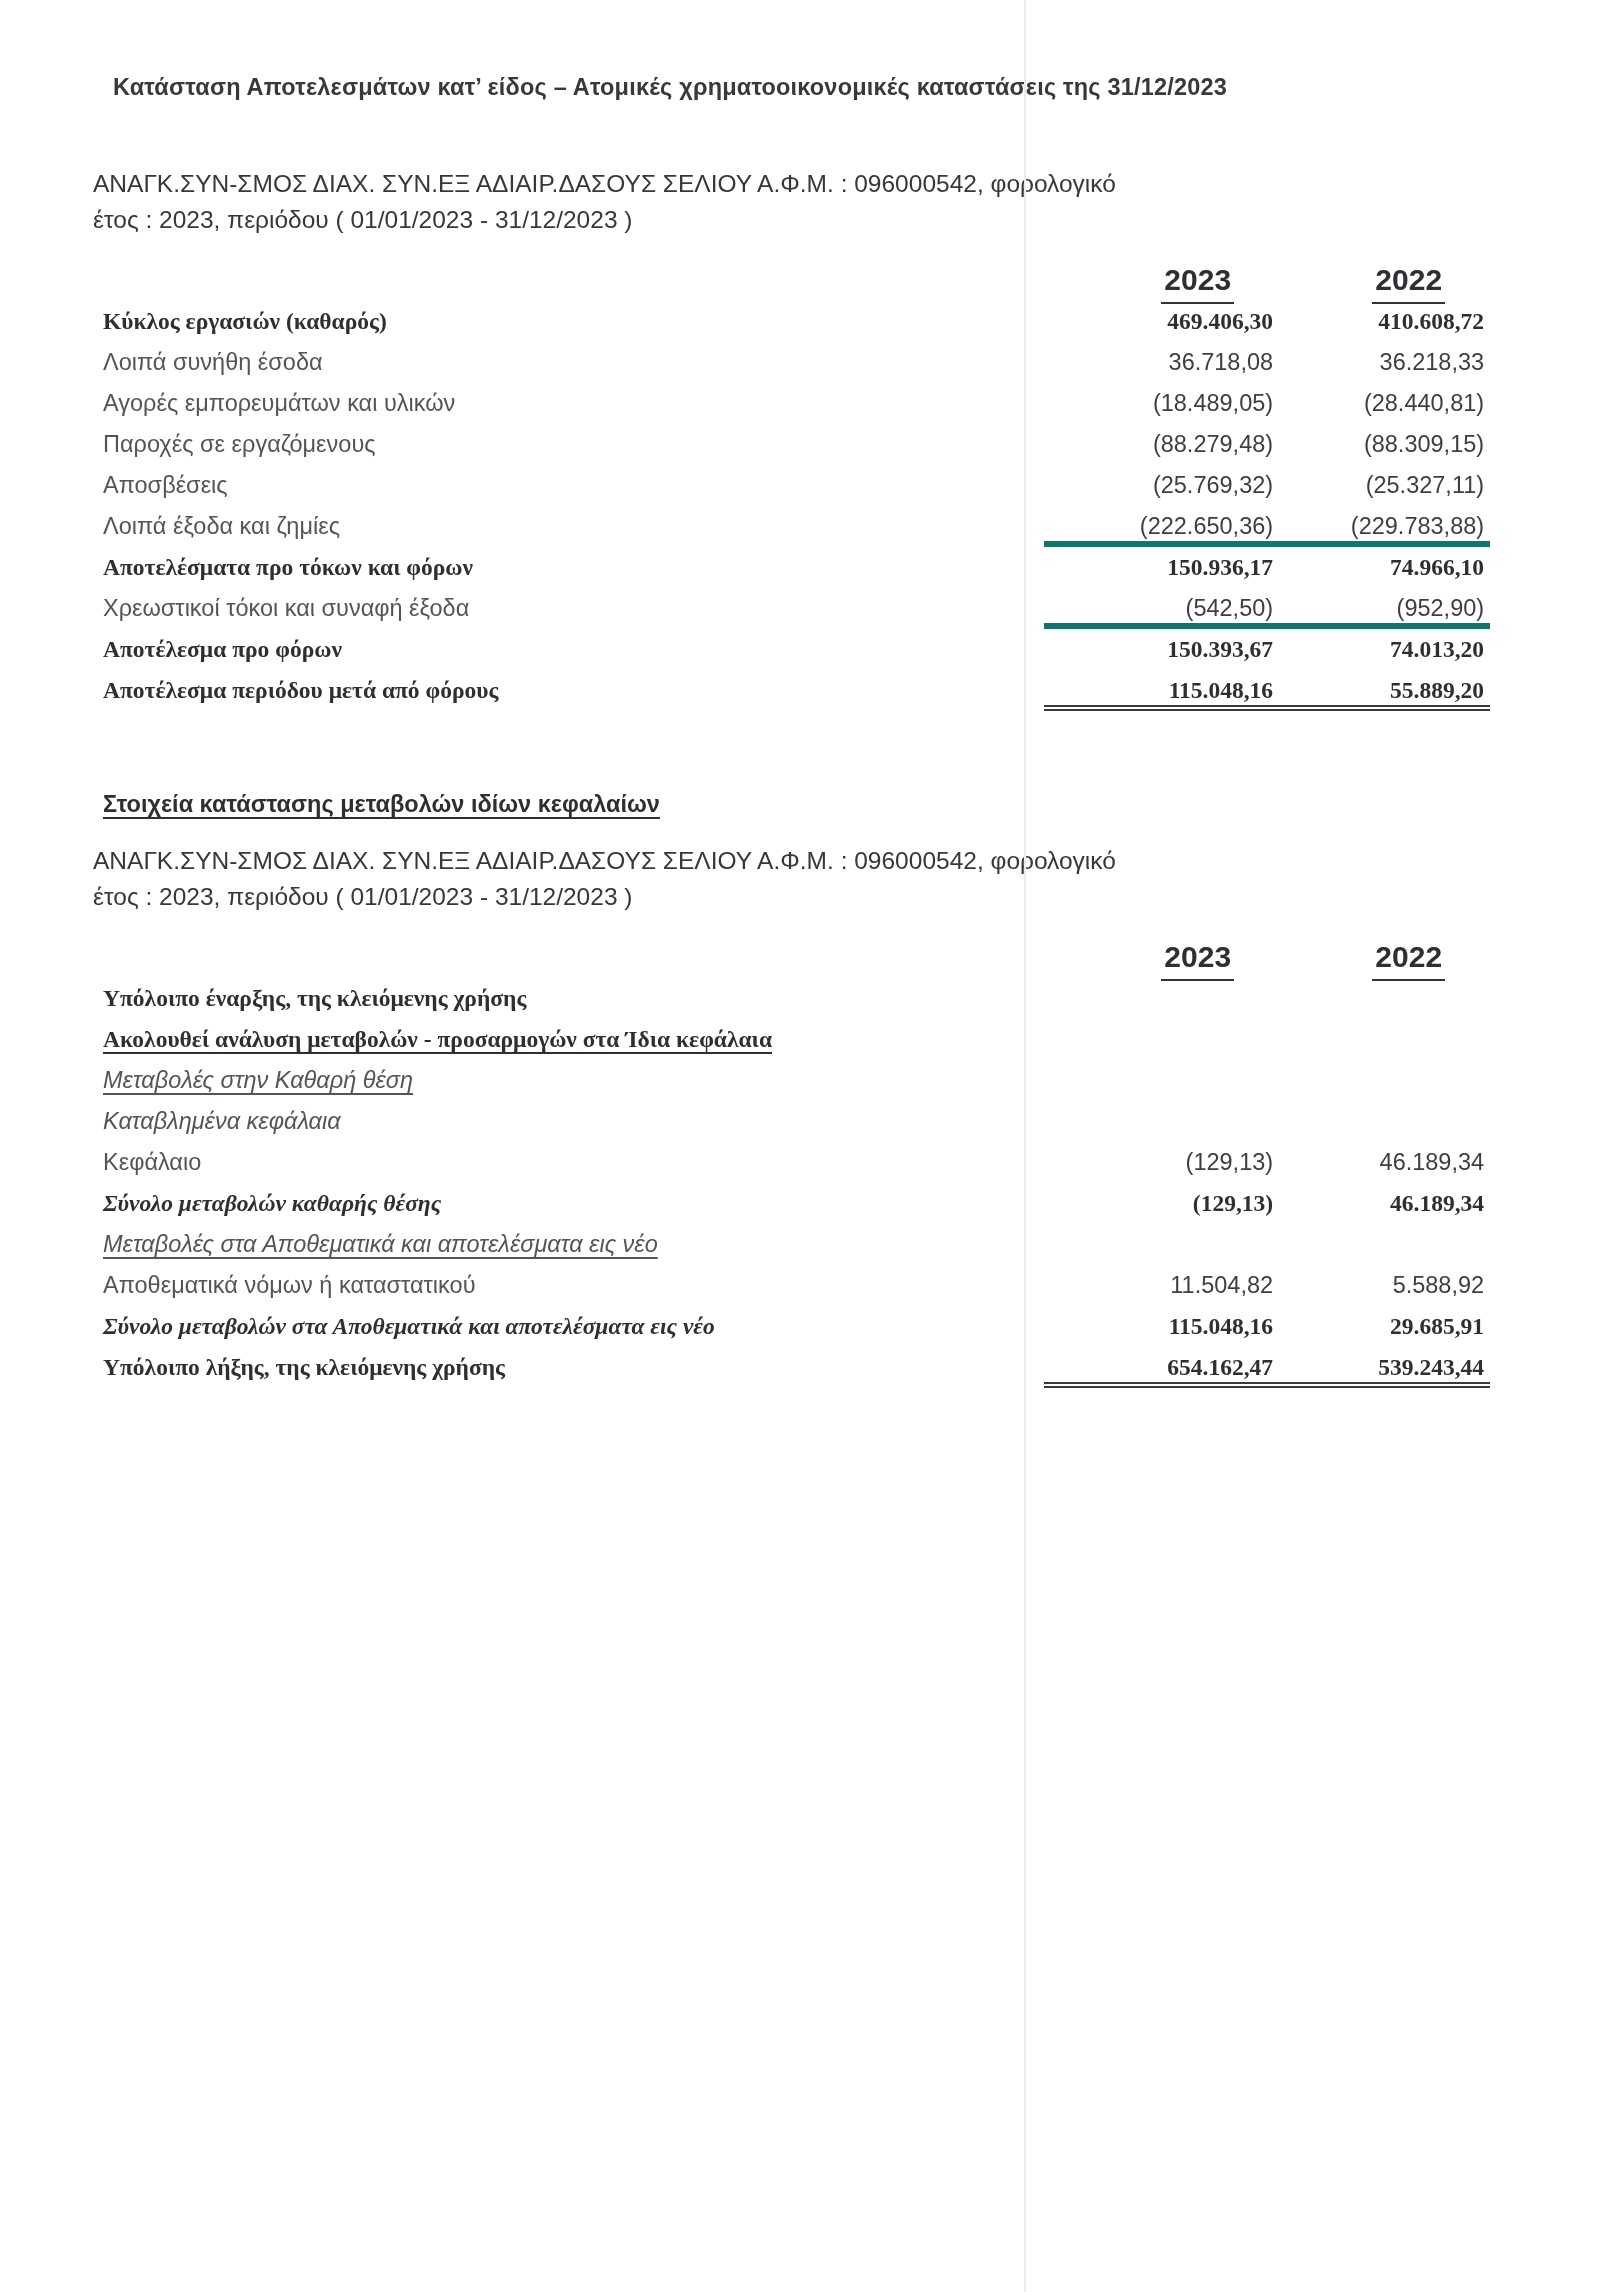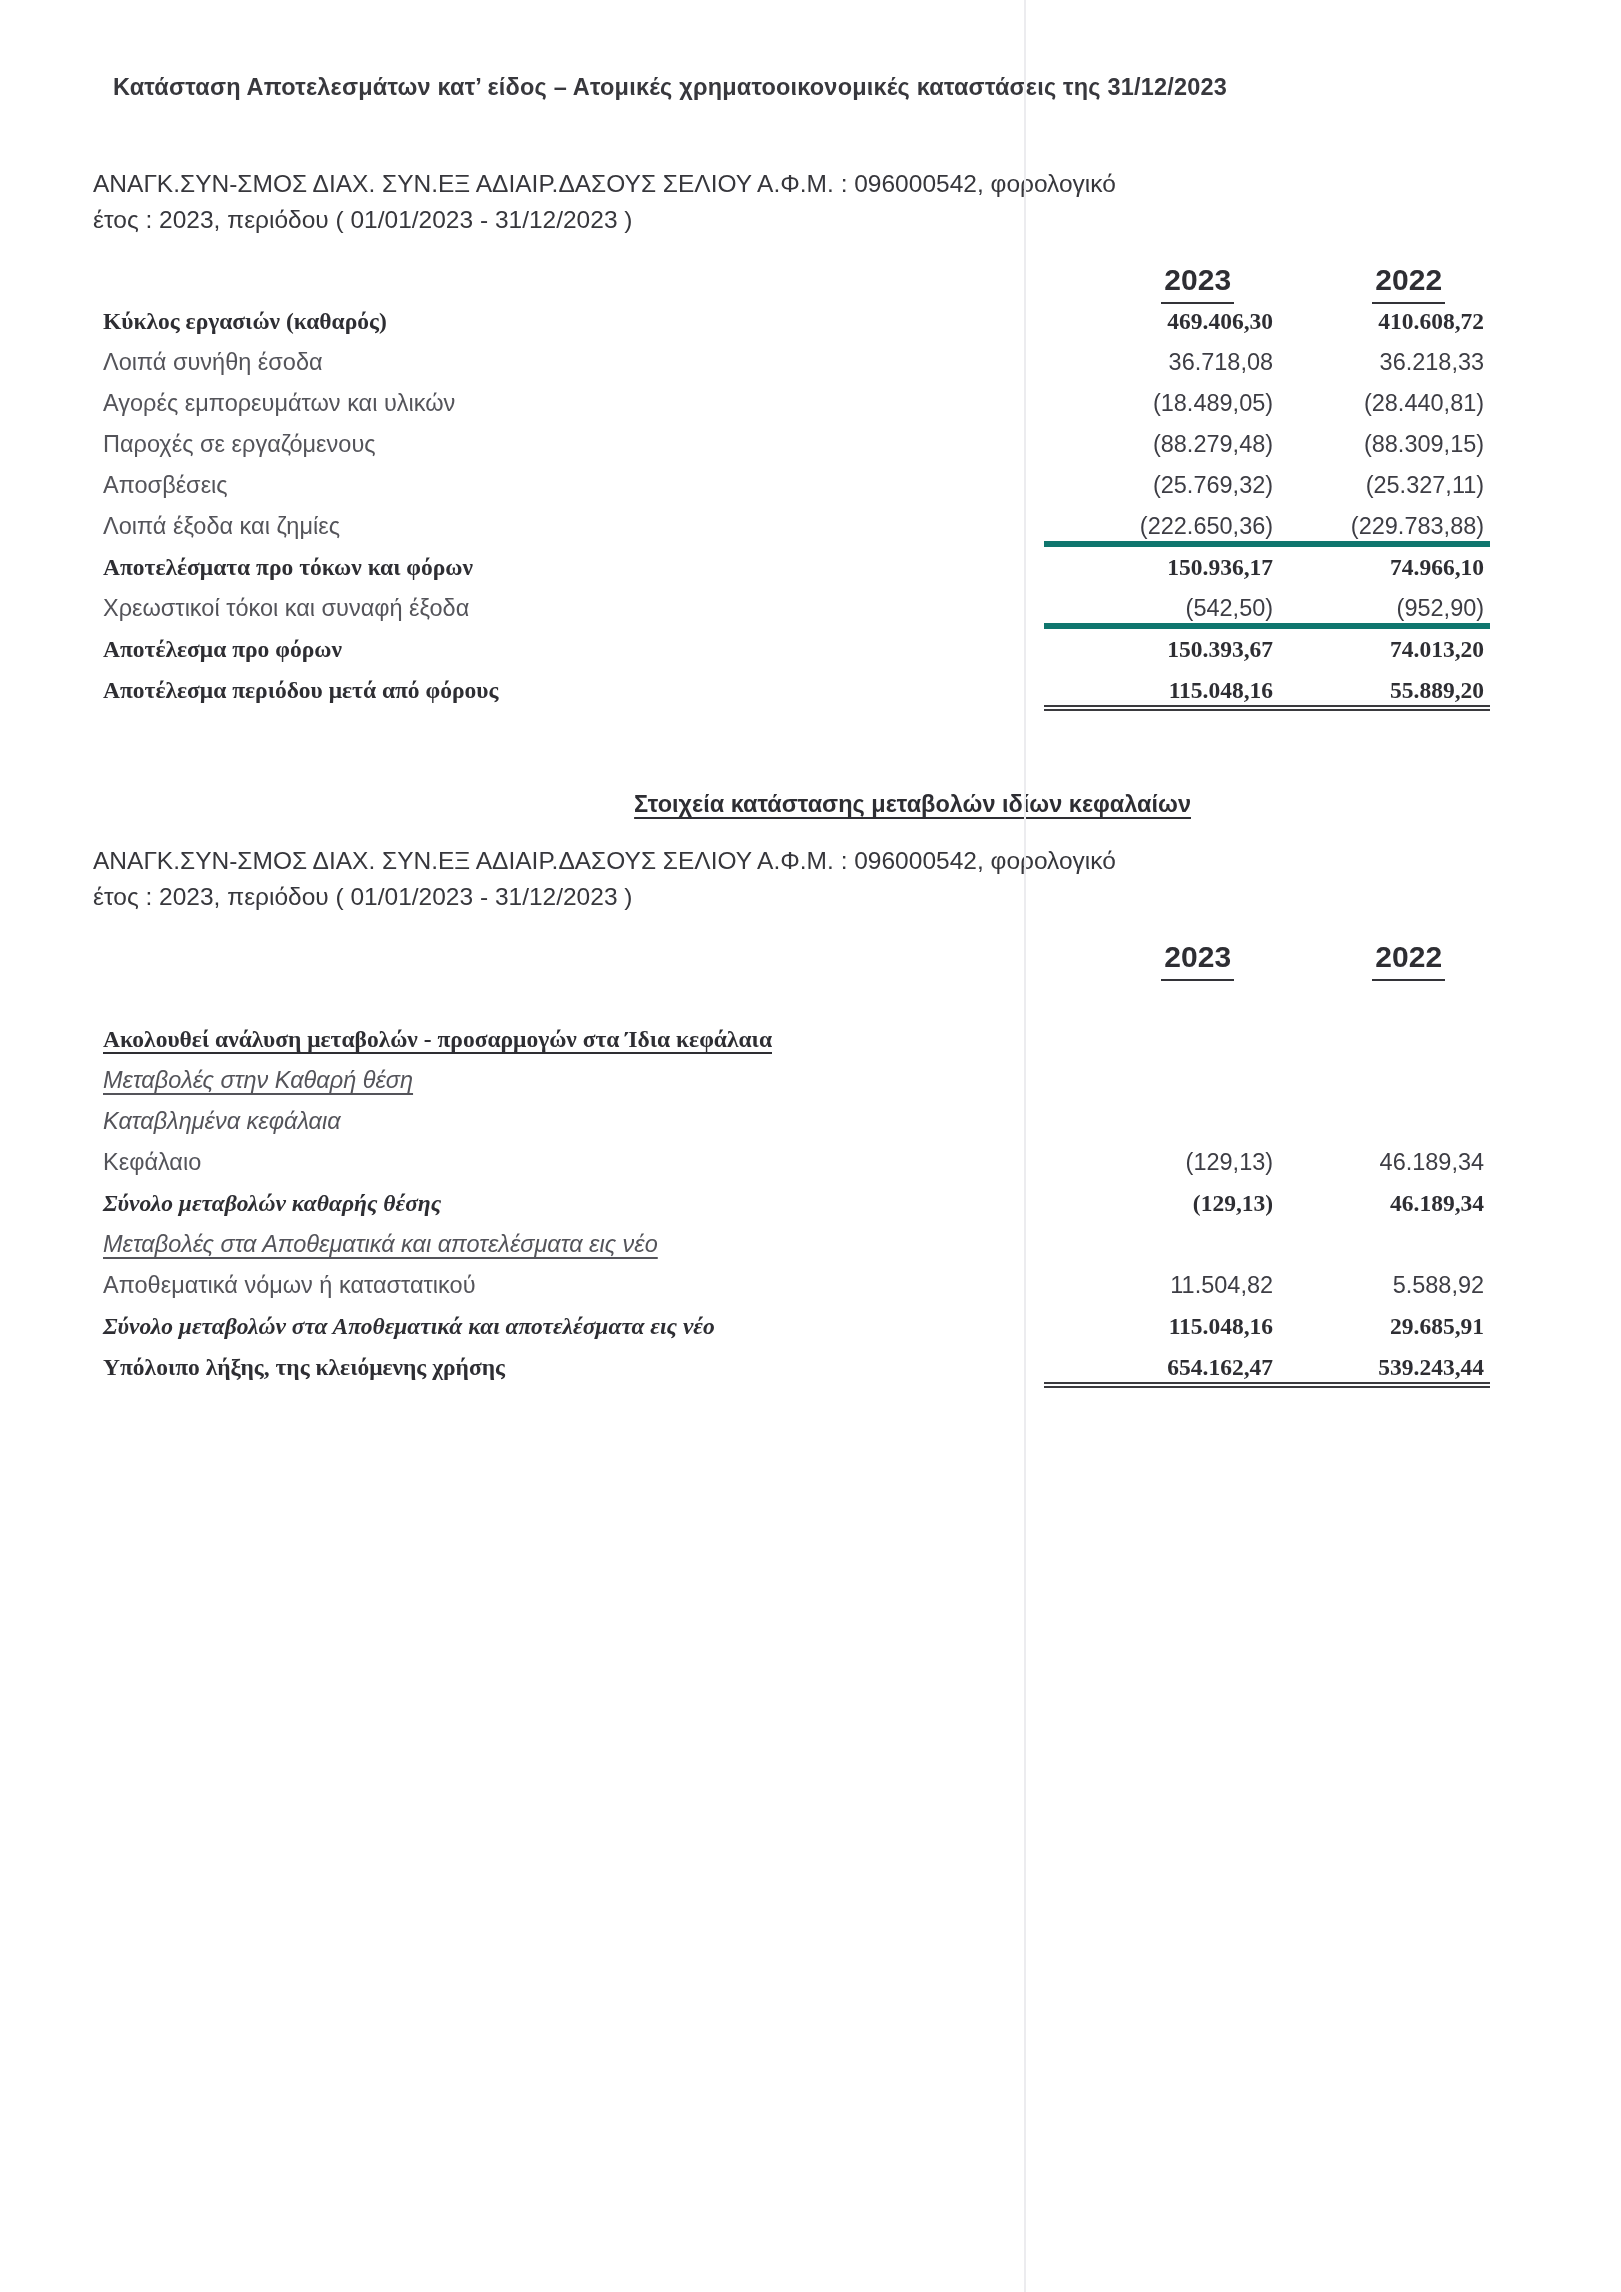--- a/index.html
+++ b/index.html
@@ -58,21 +58,21 @@
   .u-label > .lbl {
     text-decoration:underline;
     text-decoration-thickness:2px;
     text-underline-offset:4.9px;
   }
   .rule-single > .num { border-bottom:6px solid #0f766e; }
   .rule-double > .num { border-bottom:6.9px double #3a3a3e; }
   .section-heading {
     margin:80px 0 0 103px;
     width:1088px;
-    text-align:right;
+    text-align:left;
     font-weight:700; font-size:23.5px;
     color:#2e2e33;
     text-decoration:underline;
     text-decoration-thickness:2px;
     text-underline-offset:4.9px;
   }
 </style>
 </head>
 <body>
 
@@ -151,20 +151,21 @@
       <div>ΑΝΑΓΚ.ΣΥΝ-ΣΜΟΣ ΔΙΑΧ. ΣΥΝ.ΕΞ ΑΔΙΑΙΡ.ΔΑΣΟΥΣ ΣΕΛΙΟΥ Α.Φ.Μ. : 096000542, φορολογικό</div>
       <div>έτος : 2023, περιόδου ( 01/01/2023 - 31/12/2023 )</div>
     </div>
     <div class="grid year-head">
       <div class="lbl"></div>
       <div class="num"><span class="year">2023</span></div>
       <div class="num"><span class="year">2022</span></div>
     </div>
     <div>
         <div class="grid row bold">
+          <div class="lbl">Υπόλοιπο έναρξης, της κλειόμενης χρήσης</div>
           <div class="num"></div>
           <div class="num"></div>
         </div>
         <div class="grid row bold u-label">
           <div class="lbl">Ακολουθεί ανάλυση μεταβολών - προσαρμογών στα Ίδια κεφάλαια</div>
           <div class="num"></div>
           <div class="num"></div>
         </div>
         <div class="grid row italic u-label">
           <div class="lbl">Μεταβολές στην Καθαρή θέση</div>

